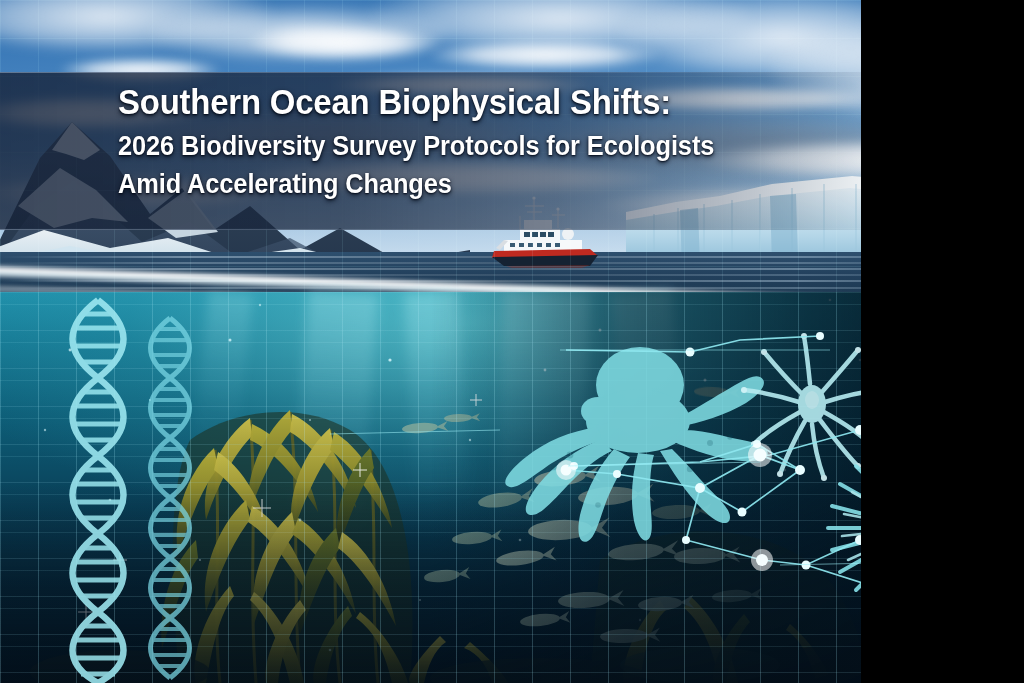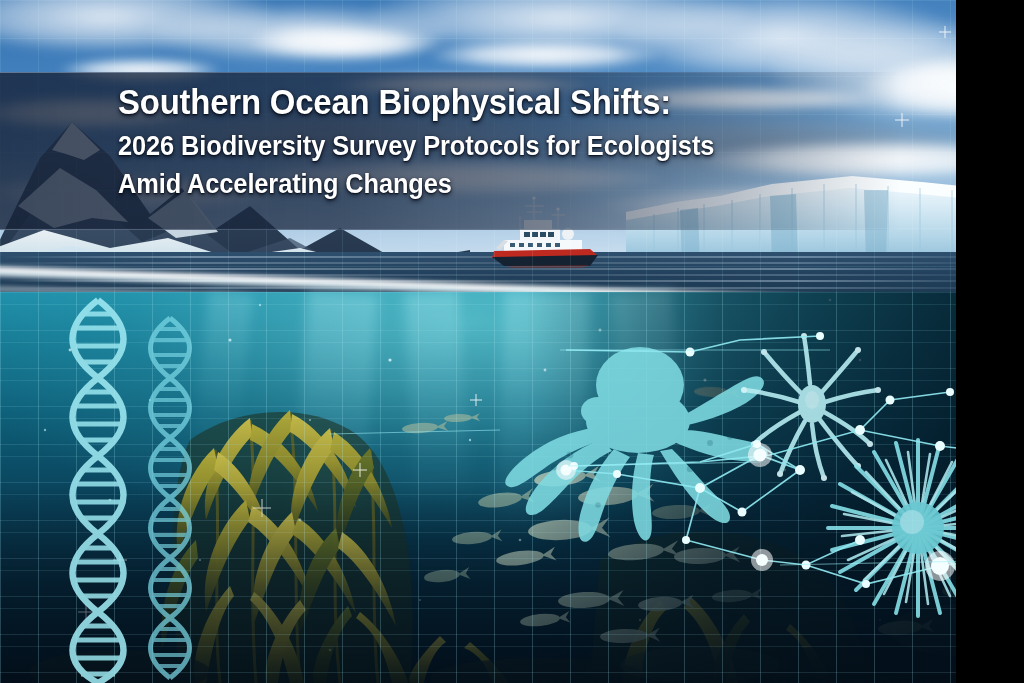--- a/index.html
+++ b/index.html
@@ -1,21 +1,21 @@
 <!DOCTYPE html>
 <html><head>
 <meta charset="utf-8">
 <title>Southern Ocean Biophysical Shifts</title>
 <style>
   html,body{margin:0;padding:0;background:#000;}
   body{font-family:"Liberation Sans",sans-serif;}
 
   .poster{
     position:relative;
-    width:956px;height:683px;
+    width:861px;height:683px;
     overflow:hidden;
     background:#04141f;
   }
 
   
   .sky{
     position:absolute;left:0;top:0;width:1024px;height:300px;
     background:
       linear-gradient(175deg,#2f6fb0 0%,#4a87c2 28%,#76a8d2 58%,#9cc0de 80%,#b9d2e6 100%);
   }

